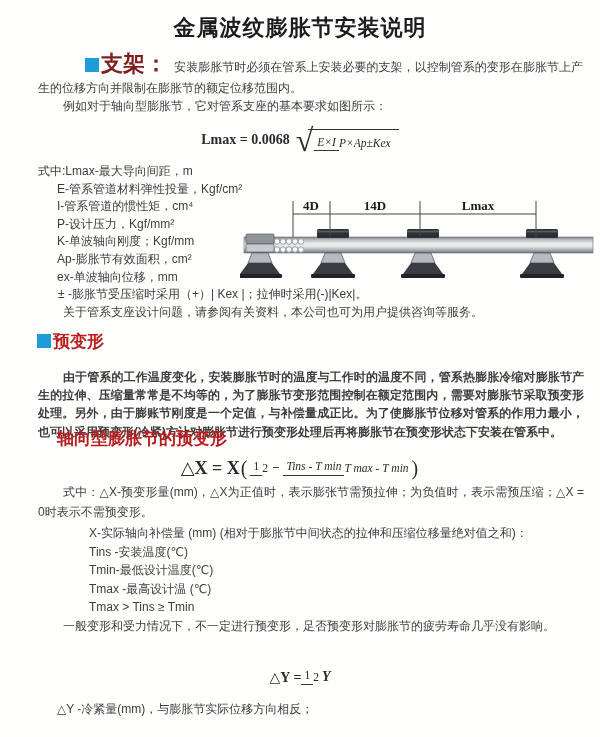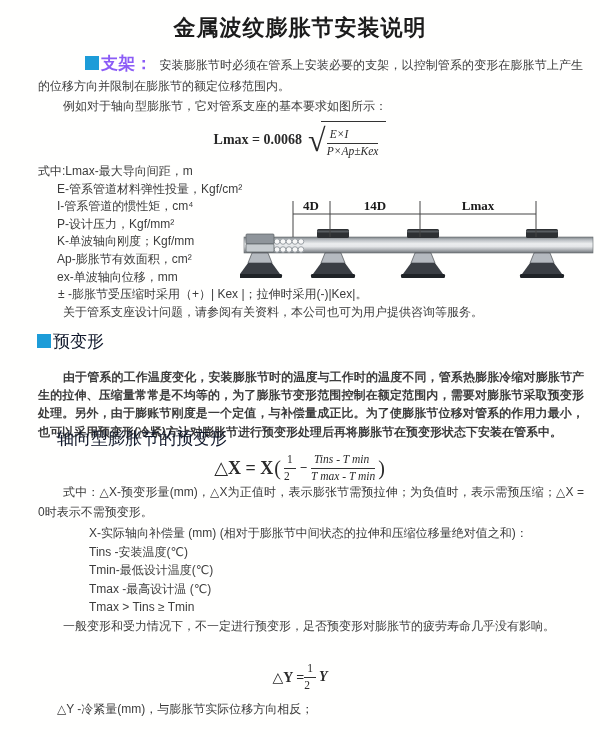--- a/index.html
+++ b/index.html
@@ -6,46 +6,46 @@
   body{width:600px;height:737px;overflow:hidden;
        font-family:"Liberation Sans","DejaVu Sans",sans-serif;color:#3c3c3c;}
   .page{position:absolute;top:0;left:0;width:600px;height:737px;background:#fffffe;}
 
   .title{position:absolute;top:13px;left:0;width:600px;text-align:center;
          font-size:22px;font-weight:bold;color:#1c1c1c;letter-spacing:1px;margin:0;}
 
   .para{position:absolute;font-size:12px;line-height:18px;margin:0;text-align:justify;}
 
   .p-support{top:53px;left:38px;width:545px;line-height:21px;text-indent:47px;}
-  .sec-label{font-size:17px;font-weight:bold;color:#8b5cf6;margin-right:7px;white-space:nowrap;}
+  .sec-label{font-size:22px;font-weight:bold;color:#7f1d1d;margin-right:7px;white-space:nowrap;}
   .sq{display:inline-block;width:14px;height:14px;background:#1d9cd8;margin-right:2px;vertical-align:-1px;}
   .p-example{top:97px;left:38px;width:545px;text-indent:25px;}
 
   .formula{position:absolute;left:0;width:600px;display:flex;justify-content:center;align-items:center;
            font-family:"Liberation Serif","DejaVu Serif",serif;color:#2a2a2a;}
   .f1{top:120px;height:40px;}
   .f-lhs{font-weight:bold;font-size:14px;}
   .rad-sym{font-size:32px;line-height:0.9;font-weight:400;margin:0 -5px 0 6px;}
   .rad-box{border-top:1.6px solid #333;padding:2px 8px 0 6px;}
-  .frac{display:inline-flex;flex-direction:column;font-size:11.5px;line-height:1.2;}
+  .frac{display:inline-flex;align-items:center;font-size:11.5px;line-height:1.2;}
   .frac .num{border-bottom:1.2px solid #333;padding:0 3px 1px;}
   .frac .den{padding-top:1px;}
   .ital{font-style:italic;}
   .paren{font-size:20px;font-weight:400;margin:0 1px;}
   .minus{font-size:13px;font-weight:bold;margin:0 2px;}
 
   .defs{position:absolute;top:163px;left:38px;width:545px;font-size:12px;line-height:17.6px;}
   .def-sub{padding-left:19px;}
   .def-pm{padding-left:4px;margin-left:16px;}
   .def-consult{padding-left:25px;}
 
   .diagram{position:absolute;left:240px;top:193px;width:355px;height:97px;}
   .dim-label{font-family:"Liberation Serif","DejaVu Serif",serif;font-weight:bold;font-size:13px;fill:#1b1b1b;}
 
-  .sec-head{position:absolute;font-size:17px;font-weight:normal;color:#0f172a;}
+  .sec-head{position:absolute;font-size:17px;font-weight:bold;color:#b91c1c;}
   .h-pre{top:330px;left:37px;}
   .h-axial{top:427px;left:57px;}
   .h-lateral{top:634px;left:36px;}
 
   .p-pre{top:368px;left:38px;width:546px;line-height:18.2px;text-indent:25px;font-weight:bold;}
   .f2{top:450px;height:36px;}
   .f2 .f-lhs{font-size:18px;}
   .f2 .frac{margin:0 2px;}
   .p-explain{top:483px;left:38px;width:546px;line-height:19.5px;text-indent:25px;}
 

